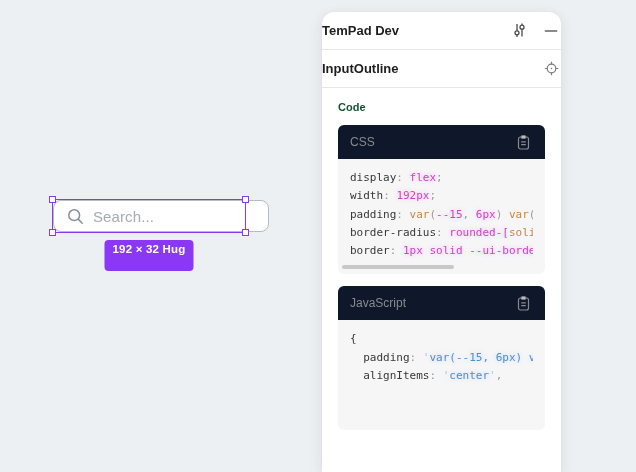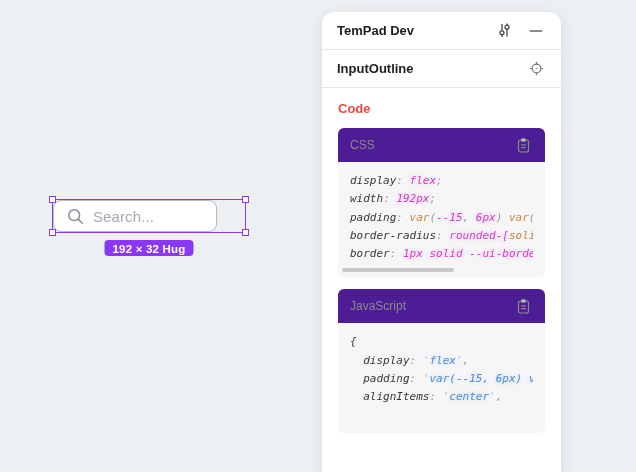--- a/index.html
+++ b/index.html
@@ -10,21 +10,21 @@
     position: relative;
     overflow: hidden;
     -webkit-font-smoothing: antialiased;
   }
 
   
   .canvas { position: absolute; inset: 0; }
 
   .design-input {
     position: absolute; left: 53px; top: 200px;
-    width: 164px; height: 32px;
+    width: 216px; height: 32px;
     background: #ffffff;
     border: 1px solid #b7bcc3;
     border-radius: 8px;
     display: flex; align-items: center;
     padding-left: 13px; gap: 9px;
   }
   .design-input .placeholder {
     color: #a5abb3; font-size: 15px; letter-spacing: 0.1px;
   }
 
@@ -41,73 +41,72 @@
   .handle.tl { left: -4px;  top: -4px; }
   .handle.tr { right: -4px; top: -4px; }
   .handle.bl { left: -4px;  bottom: -4px; }
   .handle.br { right: -4px; bottom: -4px; }
 
   .dim-badge {
     position: absolute; left: 149px; top: 240px;
     transform: translateX(-50%);
     background: #8a38f5; color: #ffffff;
     font-size: 11.5px; font-weight: 700;
-    padding: 3px 8px 1px; border-radius: 4px;
+    padding: 3px 8px 16px; border-radius: 4px;
     white-space: nowrap; letter-spacing: 0.2px;
   }
 
   
   .panel {
     position: absolute; left: 322px; top: 12px;
     width: 239px; height: 460px;
     background: #ffffff;
     border-radius: 12px 12px 0 0;
     box-shadow: 0 3px 14px rgba(13,21,38,0.10), 0 0 1px rgba(13,21,38,0.08);
     overflow: hidden;
     display: flex; flex-direction: column;
   }
   .panel-row {
     height: 38px; flex: 0 0 38px;
     display: flex; align-items: center;
-    padding: 0 15px;
+    padding: 0 0;
     border-bottom: 1px solid #e6e6e6;
   }
   .panel-row .row-title {
     font-size: 13px; font-weight: 700; color: #1e1e1e; flex: 1;
   }
   .icon-btn {
     display: inline-flex; align-items: center; justify-content: center;
     width: 20px; height: 20px; cursor: pointer;
   }
   .hdr-icons { display: flex; align-items: center; gap: 12px; }
 
   .panel-content { padding: 13px 16px 0; }
-  .section-title { font-size: 13px; font-weight: 700; color: #ef4444; }
+  .section-title { font-size: 11px; font-weight: 700; color: #14532d; }
 
   .code-block {
     margin-top: 12px; border-radius: 6px; overflow: hidden;
   }
   .code-block-header {
-    height: 34px; background: #4c1d95;
+    height: 34px; background: #0f172a;
     display: flex; align-items: center; justify-content: space-between;
     padding: 0 12px;
   }
   .code-block-header .lang { font-size: 12px; color: #8a8a8e; }
   .code-body {
     position: relative;
     background: #f6f6f7;
     padding: 10px 12px 14px;
     font-family: "DejaVu Sans Mono", "Liberation Mono", monospace;
     font-size: 11px;
     overflow: hidden;
   }
   .code-line {
     white-space: pre; height: 18.3px; line-height: 18.3px;
     overflow: hidden;
-    font-style: italic;
   }
   .tk-pr { color: #383838; }
   .tk-pu { color: #999999; }
   .tk-va { color: #d240c8; text-shadow: 0 0 5px rgba(240,110,230,0.45); }
   .tk-fn { color: #c98543; }
   .tk-st { color: #4d8ed3; text-shadow: 0 0 5px rgba(120,170,235,0.45); }
   .tk-qt { color: #a6c6e8; }
 
   .h-scrollbar {
     position: absolute; left: 4px; bottom: 5px;
@@ -212,20 +211,19 @@
             <rect x="1.5" y="2" width="10" height="12" rx="2"></rect>
             <rect x="4.2" y="0.8" width="4.6" height="2.4" rx="1" fill="#f0f0f1"></rect>
             <line x1="4.2" y1="6.8" x2="8.8" y2="6.8"></line>
             <line x1="4.2" y1="9.6" x2="8.8" y2="9.6"></line>
           </svg>
         </span>
       </div>
       <div class="code-body" style="min-height:110px;">
         <div>
             <div class="code-line"><span class="tk-pr">{</span></div>
-            <div class="code-line"><span class="tk-pr">  display</span><span class="tk-pu">: </span><span class="tk-qt">'</span><span class="tk-st">flex</span><span class="tk-qt">'</span><span class="tk-pu">,</span></div>
             <div class="code-line"><span class="tk-pr">  padding</span><span class="tk-pu">: </span><span class="tk-qt">'</span><span class="tk-st">var(--15, 6px) var</span></div>
             <div class="code-line"><span class="tk-pr">  alignItems</span><span class="tk-pu">: </span><span class="tk-qt">'</span><span class="tk-st">center</span><span class="tk-qt">'</span><span class="tk-pu">,</span></div>
           </div>
       </div>
     </div>
   </div>
 </div>
 
 </body></html>

